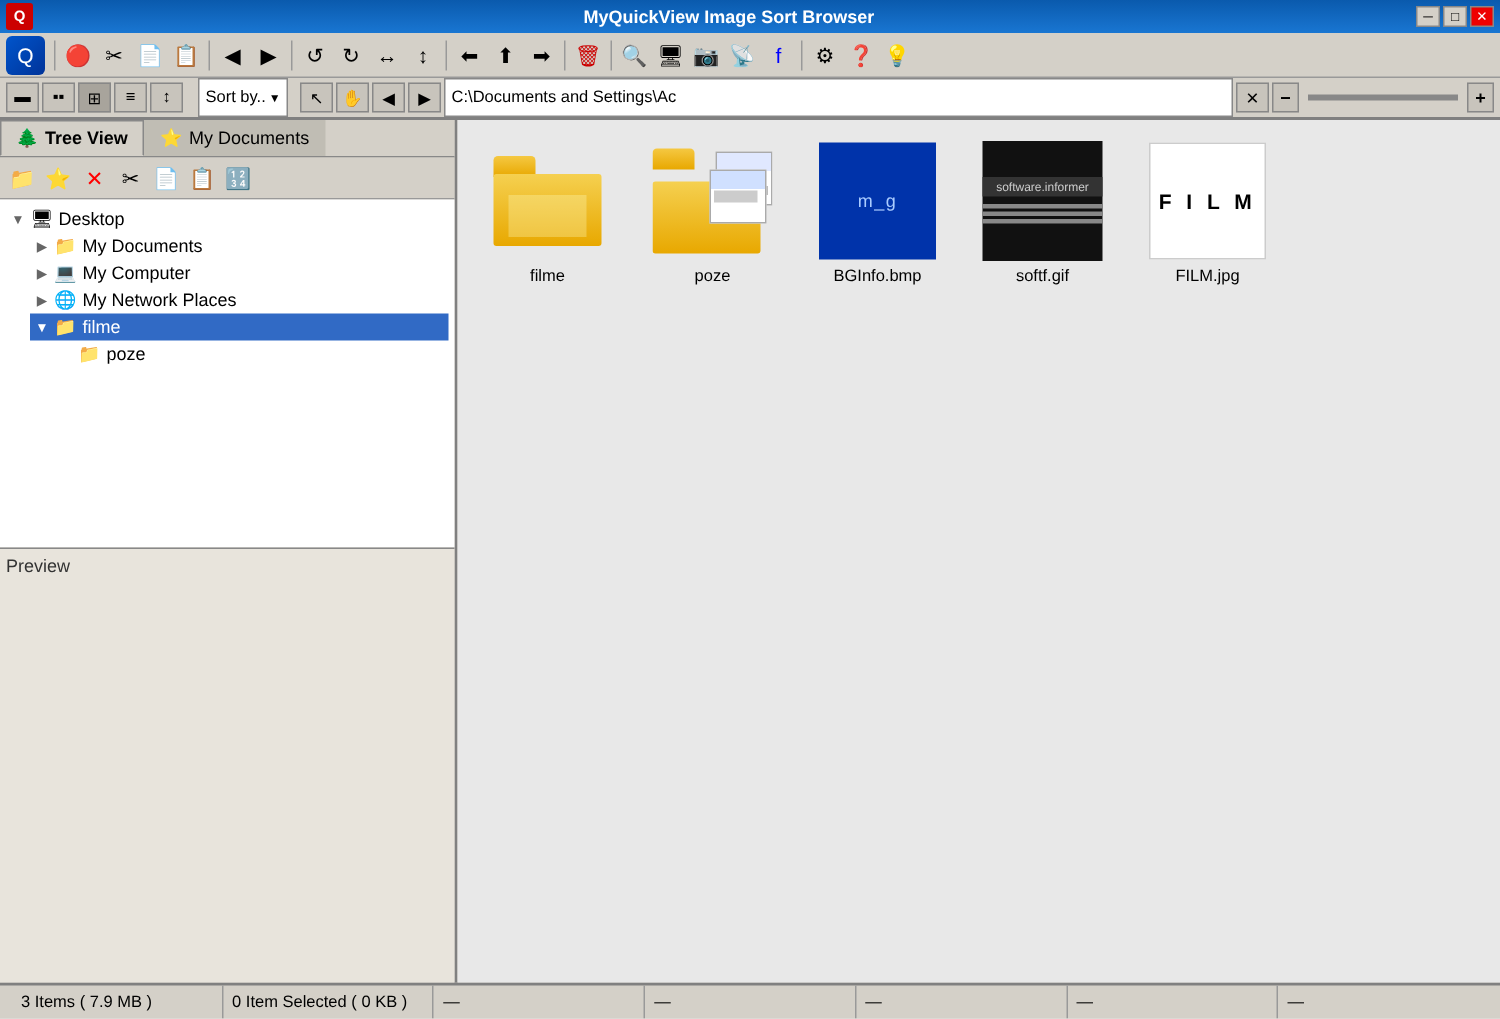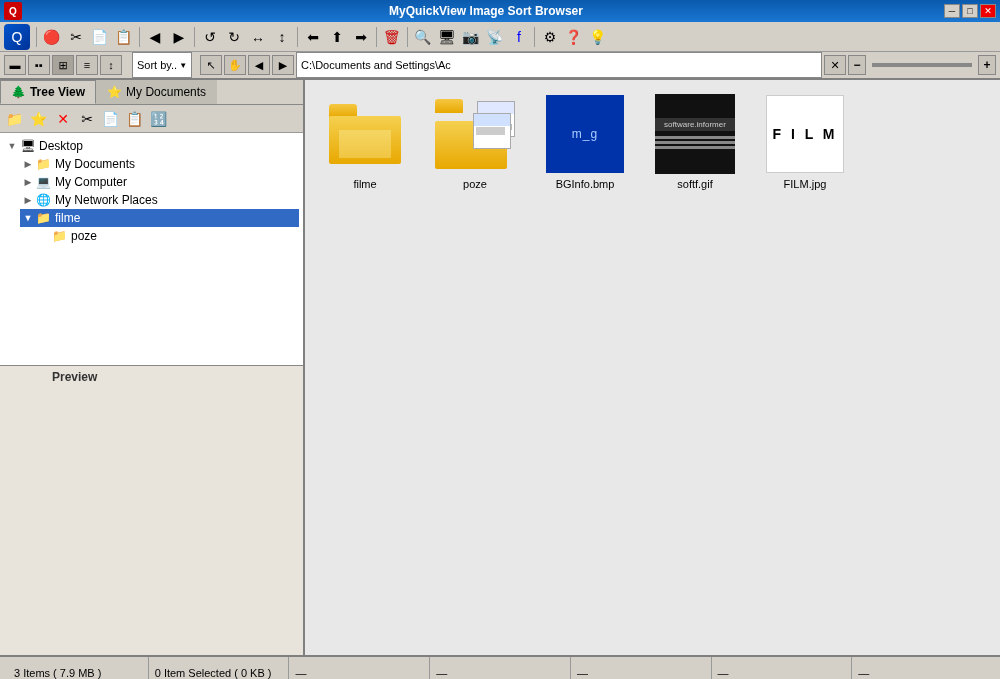--- a/index.html
+++ b/index.html
@@ -150,21 +150,21 @@
     .tree-label { font-size: 12px; text-align: center; }
     .tree-children { padding-left: 16px; }
     
     
     #preview {
       border-top: 1px solid #888;
       background: #e8e4dc;
       height: 290px;
       padding: 4px;
     }
-    .preview-label { font-size: 12px; color: #333; font-weight: bold; margin-left: 48px; }
+    .preview-label { font-size: 12px; color: #333; font-weight: normal; }
     
     
     #file-view {
       flex: 1;
       background: #e8e8e8;
       overflow: auto;
       padding: 10px;
     }
     
     
@@ -207,21 +207,21 @@
       padding: 0 8px;
       font-size: 11px;
       gap: 0;
     }
     .status-section {
       flex: 1;
       border-right: 1px solid #999;
       padding: 0 6px;
       height: 100%;
       display: flex;
-      align-items: flex-end;
+      align-items: center;
     }
     .status-section:last-child { border-right: none; }
     
     
     .bginfo-thumb {
       width: 78px; height: 78px;
       background: #0033aa;
       display: flex; align-items: center; justify-content: center;
       color: white; font-size: 9px; text-align: center;
       position: relative;

